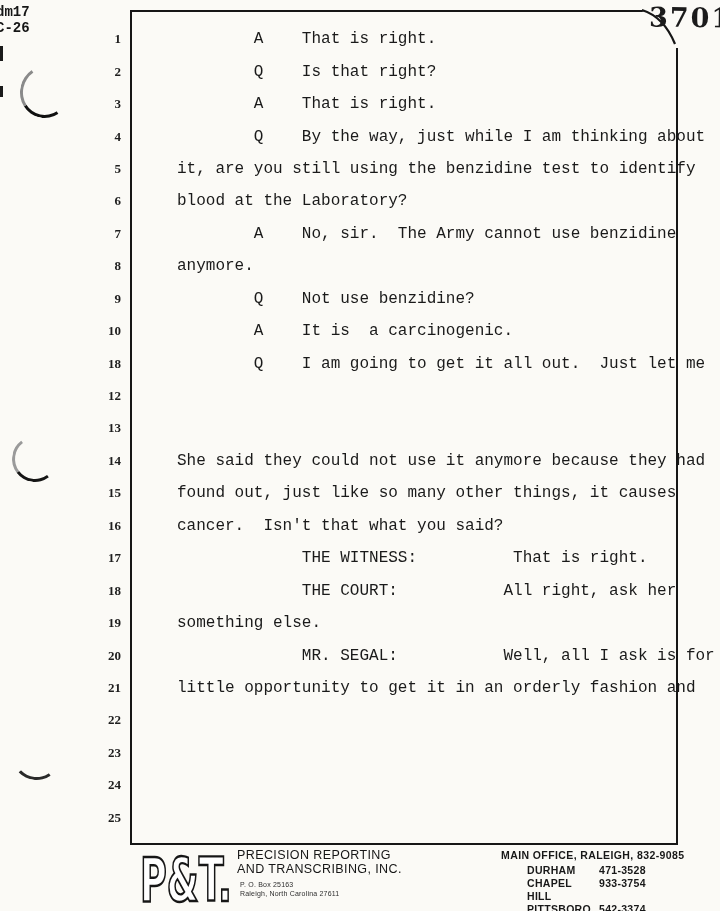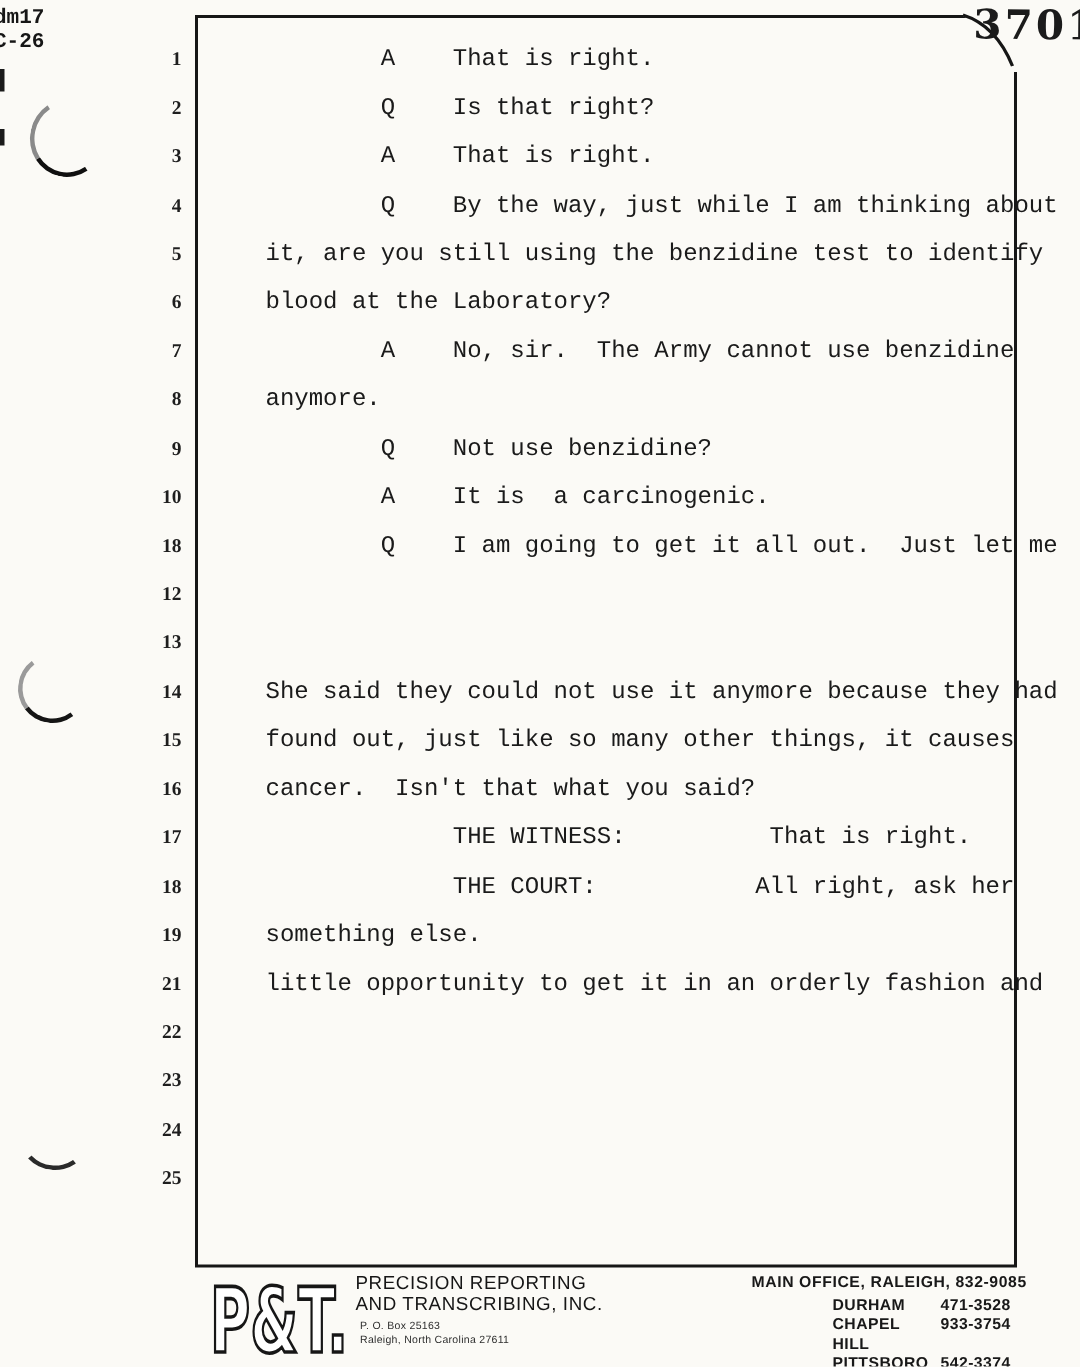--- a/index.html
+++ b/index.html
@@ -65,21 +65,21 @@
   }
   .addr{
     position:absolute;left:240px;top:881px;
     font-size:7px;line-height:8.5px;color:#2e2e2e;letter-spacing:.2px;
   }
   .main-office{
     position:absolute;left:501px;top:849px;
     font-size:10.5px;font-weight:bold;letter-spacing:.4px;color:#181818;
   }
   .offices{position:absolute;left:527px;top:864px;font-size:10.5px;color:#181818;}
-  .office-row{display:flex;line-height:12.9px;font-weight:bold;letter-spacing:.3px;margin-left:28px;}
+  .office-row{display:flex;line-height:12.9px;font-weight:bold;letter-spacing:.3px;}
   .office-city{width:72px;}
 </style>
 </head>
 <body>
 
 <div class="sheet">
 
   <div class="hdr-mark m1">dm17</div>
   <div class="hdr-mark m2">C-26</div>
   <div class="edge-tick tick1"></div>
@@ -162,20 +162,24 @@
         <span class="t-num">17</span>
         <span class="t-text">             THE WITNESS:          That is right.</span>
       </div>
       <div class="t-row">
         <span class="t-num">18</span>
         <span class="t-text">             THE COURT:           All right, ask her</span>
       </div>
       <div class="t-row">
         <span class="t-num">19</span>
         <span class="t-text">something else.</span>
+      </div>
+      <div class="t-row">
+        <span class="t-num">20</span>
+        <span class="t-text">             MR. SEGAL:           Well, all I ask is for a</span>
       </div>
       <div class="t-row">
         <span class="t-num">21</span>
         <span class="t-text">little opportunity to get it in an orderly fashion and</span>
       </div>
       <div class="t-row">
         <span class="t-num">22</span>
       </div>
       <div class="t-row">
         <span class="t-num">23</span>

